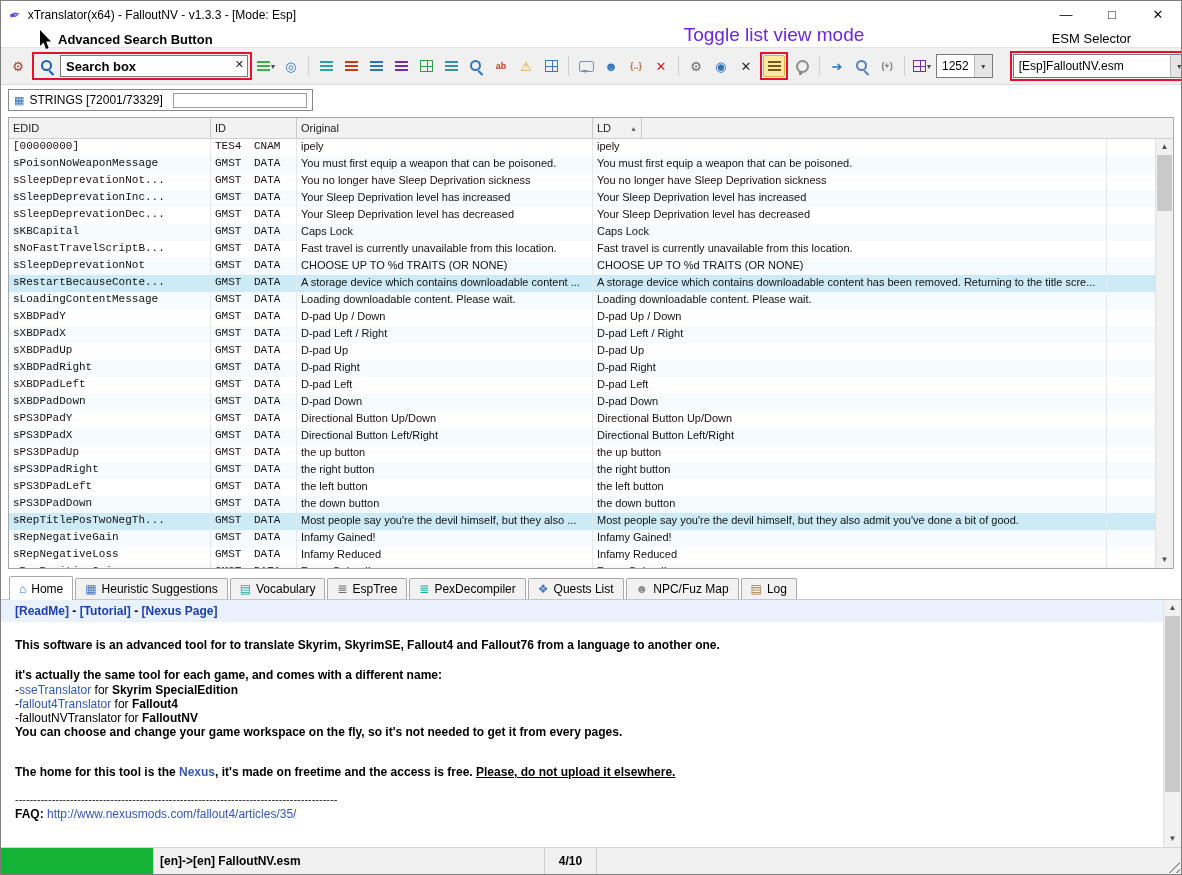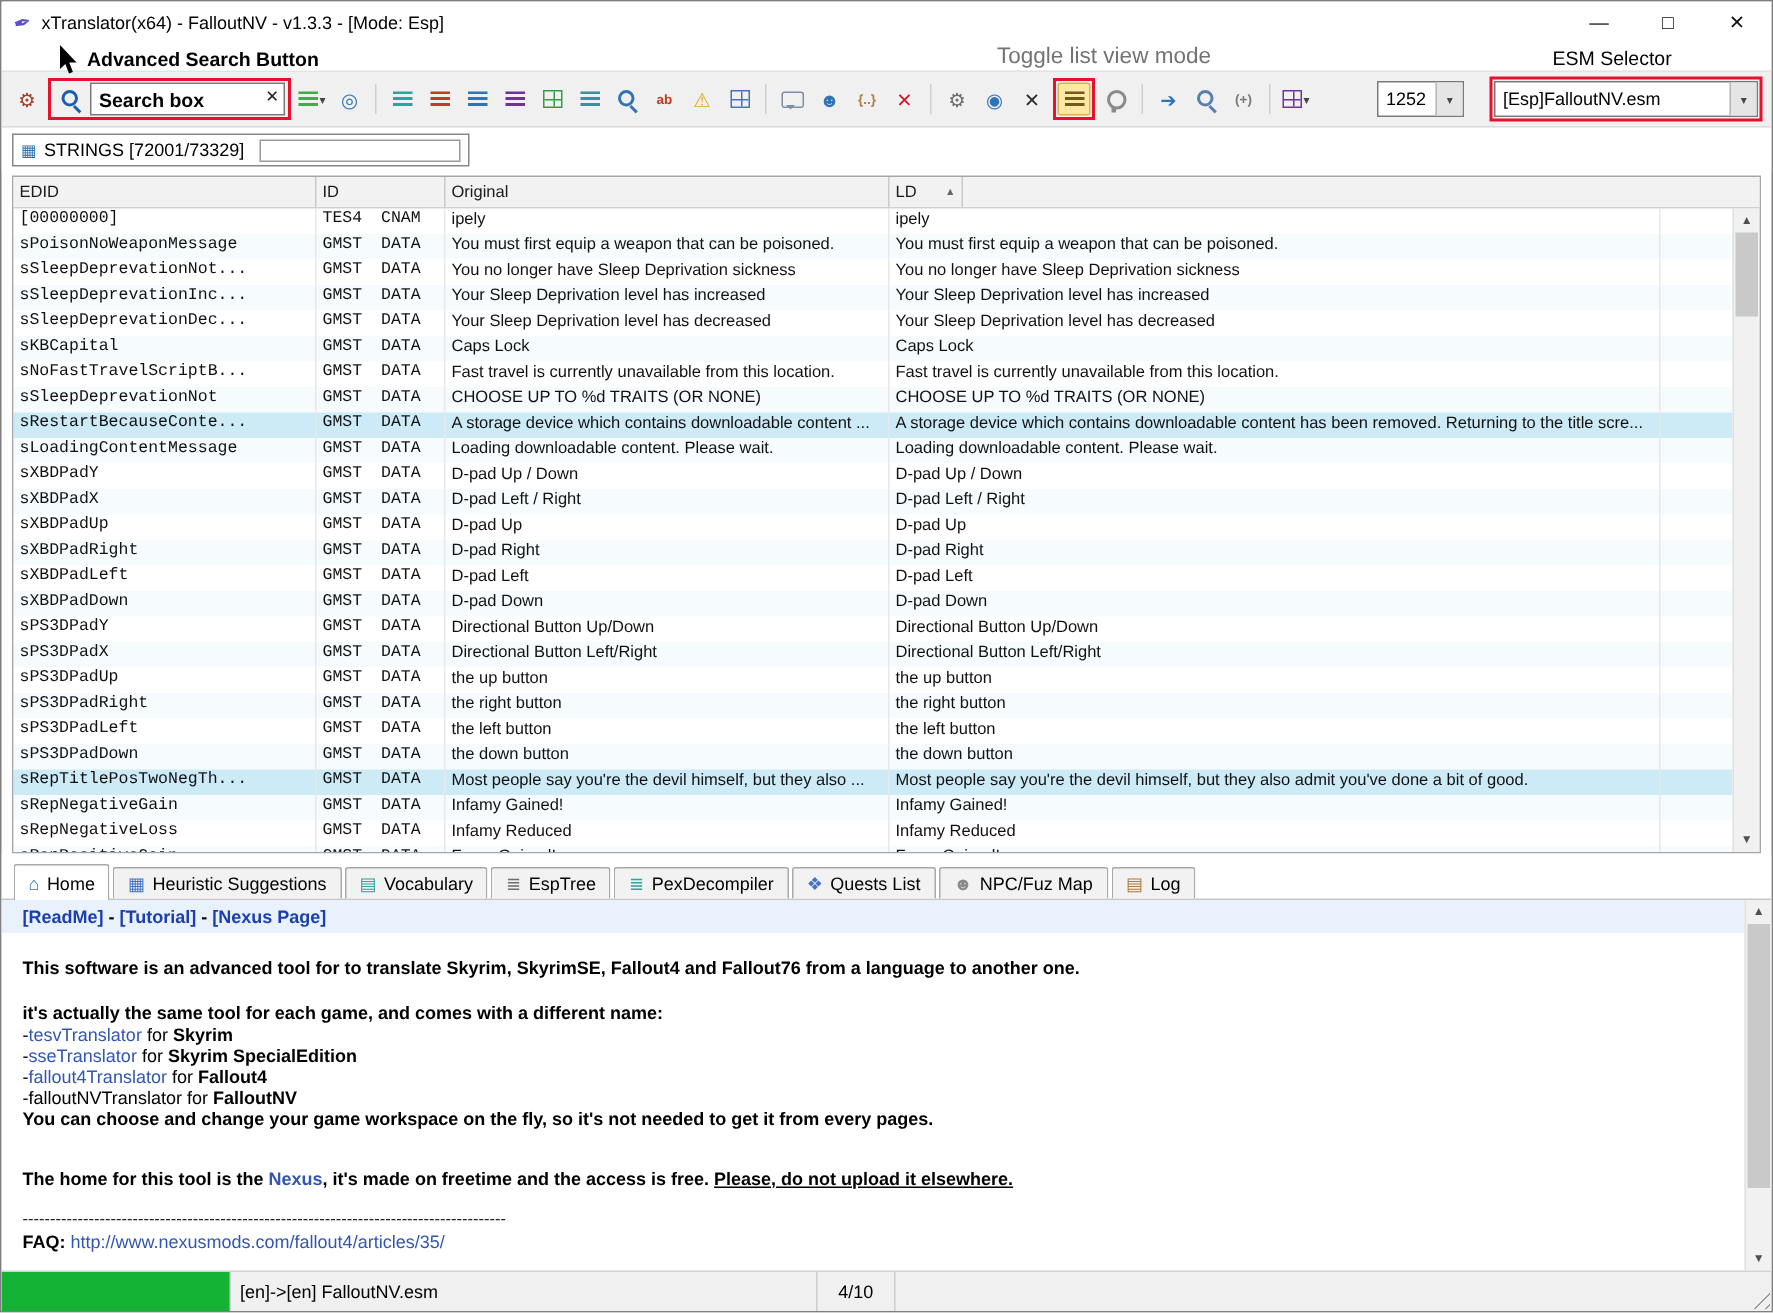--- a/index.html
+++ b/index.html
@@ -30,27 +30,27 @@
   .ic-mag::before{content:"";position:absolute;left:1px;top:1px;width:7px;height:7px;border:2px solid currentColor;border-radius:50%;}
   .ic-mag::after{content:"";position:absolute;left:10px;top:11px;width:6px;height:2px;background:currentColor;transform:rotate(45deg);transform-origin:0 0;}
   .ic-bubble{width:13px;height:9px;border:1px solid currentColor;border-radius:2px;position:relative;display:inline-block;}
   .ic-bubble::after{content:"";position:absolute;left:2px;bottom:-5px;border:3px solid transparent;border-top-color:currentColor;}
   .ic-bulb{width:9px;height:9px;border:2px solid currentColor;border-radius:50%;position:relative;display:inline-block;}
   .ic-bulb::after{content:"";position:absolute;left:1px;bottom:-4px;width:3px;height:3px;background:currentColor;}
   .dd{font-size:8px;color:#444;margin-left:1px;}
 
   .redbox{border:2px solid #e8112d;display:inline-flex;align-items:center;padding:1px;position:relative;flex:0 0 auto;}
   .icon-annot{position:absolute;bottom:calc(100% + 8px);left:50%;transform:translateX(-50%);
-    font-size:15px;color:#737373;white-space:nowrap;background:#fff;margin-left:20px;}
+    font-size:19px;color:#6d28d9;white-space:nowrap;background:#fff;}
 
   .search-annot{border:2px solid #e8112d;display:flex;align-items:center;gap:2px;padding:1px 2px;position:relative;flex:0 0 auto;}
   .adv-label{position:absolute;left:24px;top:-22px;font-size:13px;font-weight:bold;color:#000;white-space:nowrap;background:#fff;}
   .cursor-svg{position:absolute;left:5px;top:-24px;}
   .search-field{position:relative;}
-  .search-field input{width:130px;height:22px;border:1px solid #7a7a7a;box-sizing:border-box;
+  .search-field input{width:188px;height:22px;border:1px solid #7a7a7a;box-sizing:border-box;
     font-family:"Liberation Sans",sans-serif;font-size:13px;font-weight:bold;padding:0 18px 0 5px;outline:none;}
   .clear-x{position:absolute;right:4px;top:3px;font-size:11px;color:#222;cursor:default;}
 
   .combo{height:24px;border:1px solid #7a7a7a;background:#fff;display:flex;align-items:center;font-size:12px;box-sizing:border-box;}
   .combo .cval{padding:0 5px;white-space:nowrap;overflow:hidden;flex:1;}
   .combo .carrow{width:17px;align-self:stretch;background:#e5e5e5;border-left:1px solid #b9b9b9;
     display:flex;align-items:center;justify-content:center;font-size:8px;color:#444;}
   .combo-codepage{width:58px;margin-left:auto;}
   .esm-wrap{margin-left:14px;margin-right:2px;position:relative;}
   .esm-wrap .combo{width:176px;}
@@ -110,21 +110,21 @@
   .divider{margin:14px 0 0 14px;font-size:11px;color:#222;letter-spacing:0;}
   .faq{margin:2px 0 0 14px;}
   .bold{font-weight:bold;}
   .u{text-decoration:underline;}
   .link{color:#3357b0;}
   .navlink{color:#1b3fae;}
   .plain{color:#000;}
 
   
   .statusbar{height:26px;flex:0 0 26px;background:#f0f0f0;border-top:1px solid #d4d4d4;display:flex;align-items:stretch;
-    font-size:12px;font-weight:normal;color:#000;text-align:center;}
+    font-size:12px;font-weight:bold;color:#000;text-align:center;}
   .sb-progress{width:152px;flex:0 0 152px;background:#15b335;border-right:1px solid #cdcdcd;}
   .sb-panel{display:flex;align-items:center;border-right:1px solid #cdcdcd;box-sizing:border-box;}
   .sb-lang{width:391px;flex:0 0 391px;padding-left:6px;}
   .sb-count{width:52px;flex:0 0 52px;justify-content:center;}
   .sb-rest{flex:1;position:relative;border-right:none;}
   .grip{position:absolute;right:1px;bottom:1px;width:14px;height:14px;
     background:repeating-linear-gradient(-45deg,transparent 0 2px,#9a9a9a 2px 3px,transparent 3px 5px);
     clip-path:polygon(100% 0,100% 100%,0 100%);}
 </style>
 </head>
@@ -517,21 +517,20 @@
     </div>
 
   <div class="content">
     <div class="cmain">
       <div class="nav-band">
         <span class="navlink">[ReadMe]</span><span class="navsep"> - </span><span class="navlink">[Tutorial]</span><span class="navsep"> - </span><span class="navlink">[Nexus Page]</span>
       </div>
       <p class="p-intro">This software is an advanced tool for to translate Skyrim, SkyrimSE, Fallout4 and Fallout76 from a language to another one.</p>
       <p class="p-same">it's actually the same tool for each game, and comes with a different name:</p>
       <div>
-          <div class="tool-line"><span class="plain">-</span><span class="link">tesvTranslator</span><span class="plain"> for </span><span class="bold">Skyrim</span></div>
           <div class="tool-line"><span class="plain">-</span><span class="link">sseTranslator</span><span class="plain"> for </span><span class="bold">Skyrim SpecialEdition</span></div>
           <div class="tool-line"><span class="plain">-</span><span class="link">fallout4Translator</span><span class="plain"> for </span><span class="bold">Fallout4</span></div>
           <div class="tool-line"><span class="plain">-</span><span class="plain">falloutNVTranslator</span><span class="plain"> for </span><span class="bold">FalloutNV</span></div>
         </div>
       <p class="p-workspace">You can choose and change your game workspace on the fly, so it's not needed to get it from every pages.</p>
       <p class="homeline"><span class="bold">The home for this tool is the </span><span class="link bold">Nexus</span><span class="bold">, it's made on freetime and the access is free. </span><span class="bold u">Please, do not upload it elsewhere.</span></p>
       <div class="divider">----------------------------------------------------------------------------------------</div>
       <p class="faq"><span class="bold">FAQ: </span><span class="link">http://www.nexusmods.com/fallout4/articles/35/</span></p>
     </div>
     <div class="vscroll">

